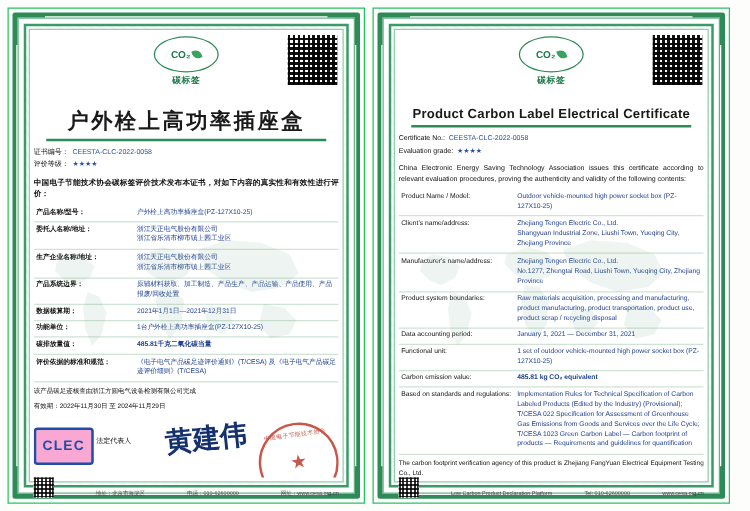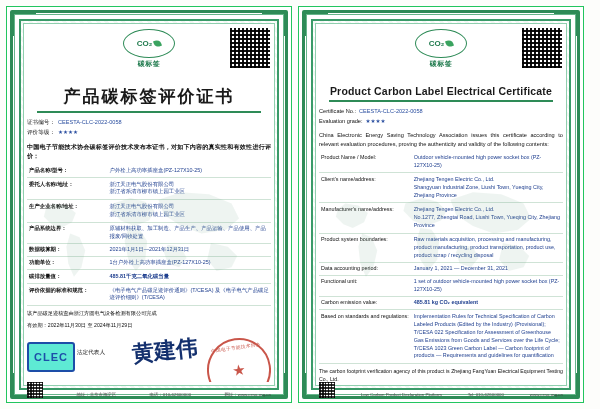--- a/index.html
+++ b/index.html
@@ -146,21 +146,21 @@
     margin-top:4px;font-size:5.2px;color:#111;line-height:1.5;text-align:justify;
   }
   .sig-block{
     position:relative;margin-top:6px;height:62px;
   }
   .clec{
     position:absolute;left:0;top:6px;
     width:44px;height:26px;border:2px solid #1d4ea8;border-radius:3px;
     display:flex;align-items:center;justify-content:center;
     color:#1d4ea8;font-weight:bold;font-size:11px;letter-spacing:1px;
-    background:#5eead4;
+    background:#f9a8d4;
   }
   .sig-label{
     position:absolute;left:50px;top:13px;font-size:5.6px;color:#111;
   }
   .signature{
     position:absolute;left:105px;top:0px;
     font-family:"DejaVu Serif",serif;
     font-size:22px;color:#14306e;
     transform:rotate(-6deg);
     font-weight:bold;
@@ -235,21 +235,21 @@
           <div class="ring">
             <span class="co2">CO₂</span>
             <span class="leaf"></span>
           </div>
           <div class="cn">碳标签</div>
         </div>
         <div class="qr"></div>
       </div>
 
       <div class="title">
-        <div class="cn-title">产品碳标签评价证书</div>
+        <div class="cn-title">户外栓上高功率插座盒</div>
         <div class="title-rule"></div>
       </div>
 
       <div class="meta">
         <div class="row">
           <span class="k">证书编号：</span>
           <span class="v">CEESTA-CLC-2022-0058</span>
         </div>
         <div class="row">
           <span class="k">评价等级：</span>

